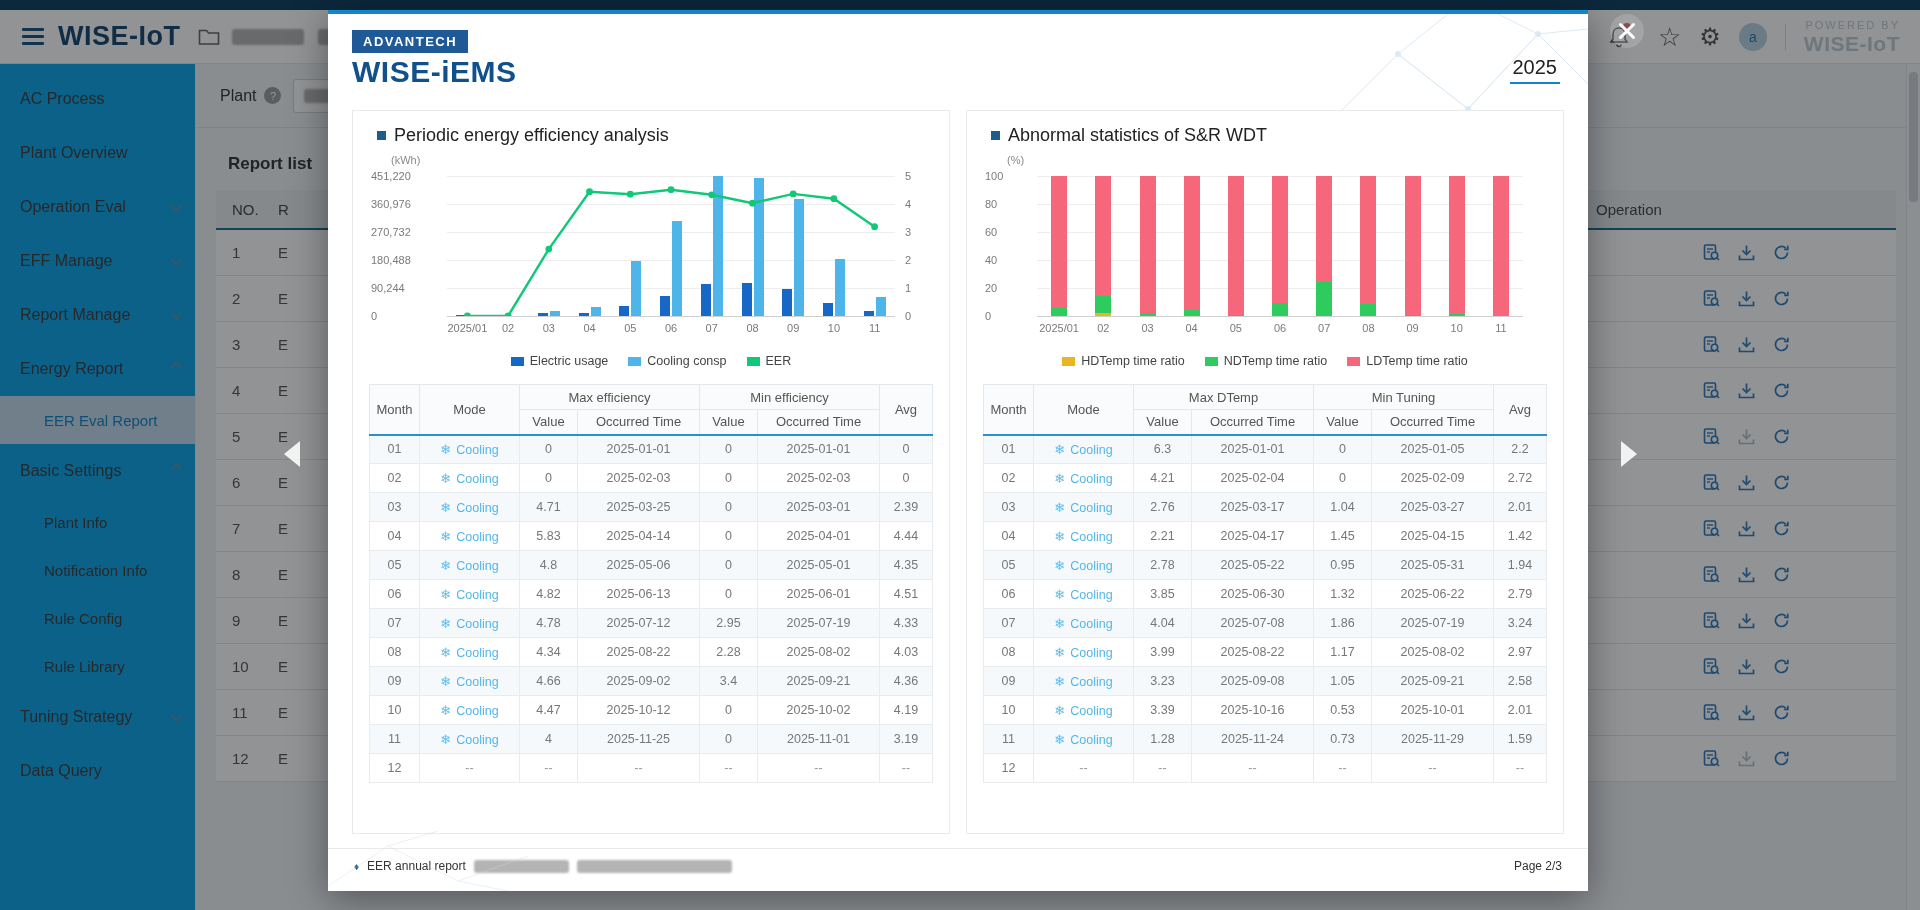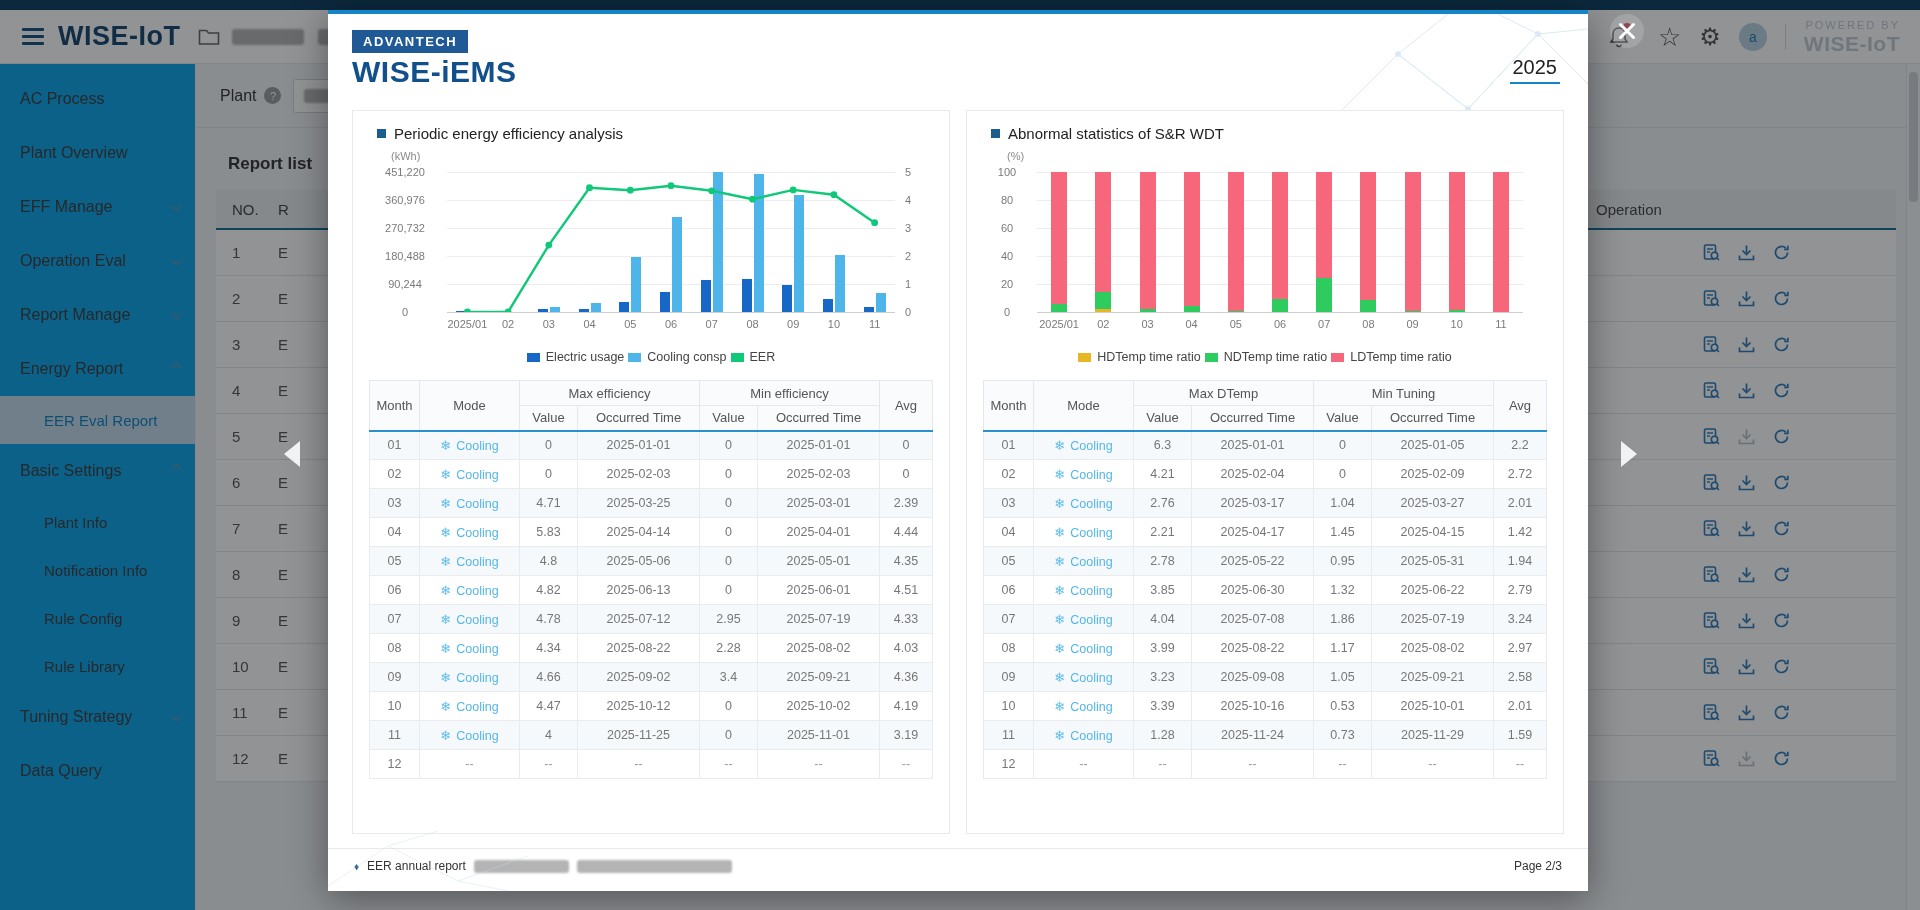--- a/index.html
+++ b/index.html
@@ -74,33 +74,33 @@
   .adv-badge { display:inline-block; background:#1f5a96; color:#fff; font-weight:bold; font-size:13px;
                letter-spacing:1.5px; padding:4px 11px; }
   .product { font-size:30px; font-weight:bold; color:#11508a; letter-spacing:.5px; margin-top:2px; }
   .year { position:absolute; right:28px; top:42px; font-size:20px; color:#222;
           border-bottom:2px solid #1486c8; padding:0 3px 3px; }
   .net-art { position:absolute; top:0; right:0; pointer-events:none; opacity:.55; }
   .foot-art { position:absolute; left:0; bottom:0; pointer-events:none; opacity:.4; }
 
   .panels { display:flex; gap:16px; padding:4px 24px 0; }
   .panel { flex:1; border:1px solid #eaeaea; background:#fff; padding:14px 16px; height:724px; position:relative; }
-  .p-title { display:flex; align-items:center; gap:8px; font-size:15px; color:#222;padding-left:8px; }
+  .p-title { display:flex; align-items:center; gap:8px; font-size:18px; color:#222;padding-left:8px; }
   .p-title .sq { width:9px; height:9px; background:#1c5d8d; }
 
   .chart { position:relative; height:214px; margin:8px 2px 6px; }
   .unit { position:absolute; top:0; font-size:11px; color:#8a8a8a; }
   .grid { position:absolute; height:1px; background:#ededed; }
   .grid.base { background:#cfcfcf; }
-  .ytick { position:absolute; font-size:11px; color:#7a7a7a; text-align:center; transform:translateY(-50%); }
+  .ytick { position:absolute; font-size:11px; color:#7a7a7a; text-align:left; transform:translateY(-50%); }
   .ytick.r { text-align:left; }
   .bar { position:absolute; }
   .xtick { position:absolute; font-size:11px; color:#7a7a7a; text-align:center; width:60px; }
   .lineSvg { position:absolute; pointer-events:none; }
-  .legend { position:absolute; bottom:0; left:0; right:0; display:flex; justify-content:center; gap:4px;
+  .legend { position:absolute; bottom:0; left:0; right:0; display:flex; justify-content:center; gap:20px;
             align-items:center; font-size:12.5px; color:#444; }
   .legend .sw { width:13px; height:9px; display:inline-block; margin-right:6px; }
   .legend .li { display:flex; align-items:center; }
 
   table.ptable { width:100%; border-collapse:collapse; table-layout:fixed; margin-top:16px; }
   .ptable th { background:#fafbfc; border:1px solid #e4e7eb; font-size:13px; color:#555; font-weight:normal;
                padding:2px; height:25px; }
   .ptable thead th[rowspan] { border-bottom:2px solid #2b8fd0; }
   .ptable thead tr + tr th { border-bottom:2px solid #2b8fd0; }
   .ptable td { border:1px solid #e9ecef; font-size:12.5px; color:#777; text-align:center; height:29px; padding:0; }
@@ -168,25 +168,25 @@
   </div>
 
   <div class="sidebar">
       <div class="sb-item">
         <span>AC Process</span>
       </div>
       <div class="sb-item">
         <span>Plant Overview</span>
       </div>
       <div class="sb-item">
+        <span>Operation Eval</span>
+        <span class="chev down"></span>
+      </div>
+      <div class="sb-item">
         <span>EFF Manage</span>
-        <span class="chev down"></span>
-      </div>
-      <div class="sb-item">
-        <span>Operation Eval</span>
         <span class="chev down"></span>
       </div>
       <div class="sb-item">
         <span>Report Manage</span>
         <span class="chev down"></span>
       </div>
       <div class="sb-item">
         <span>Energy Report</span>
         <span class="chev up"></span>
       </div>

